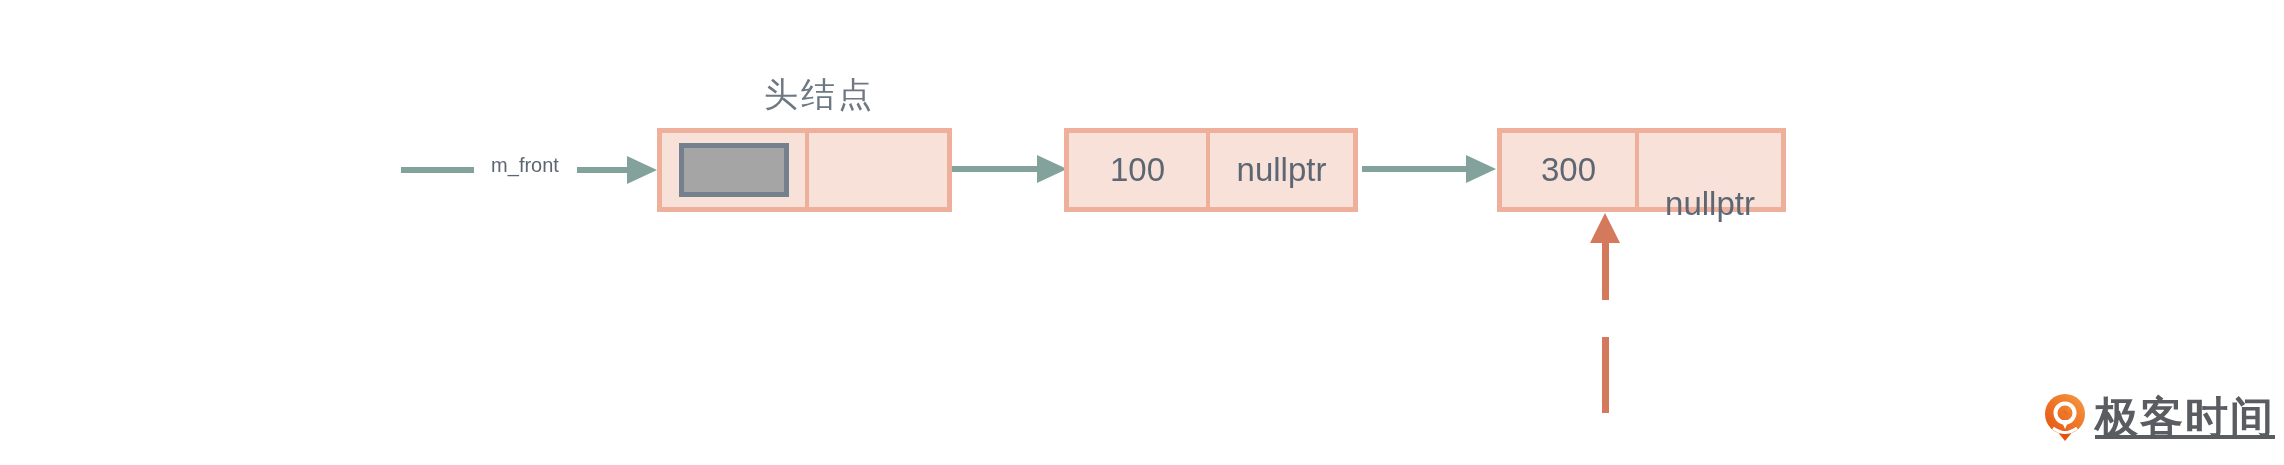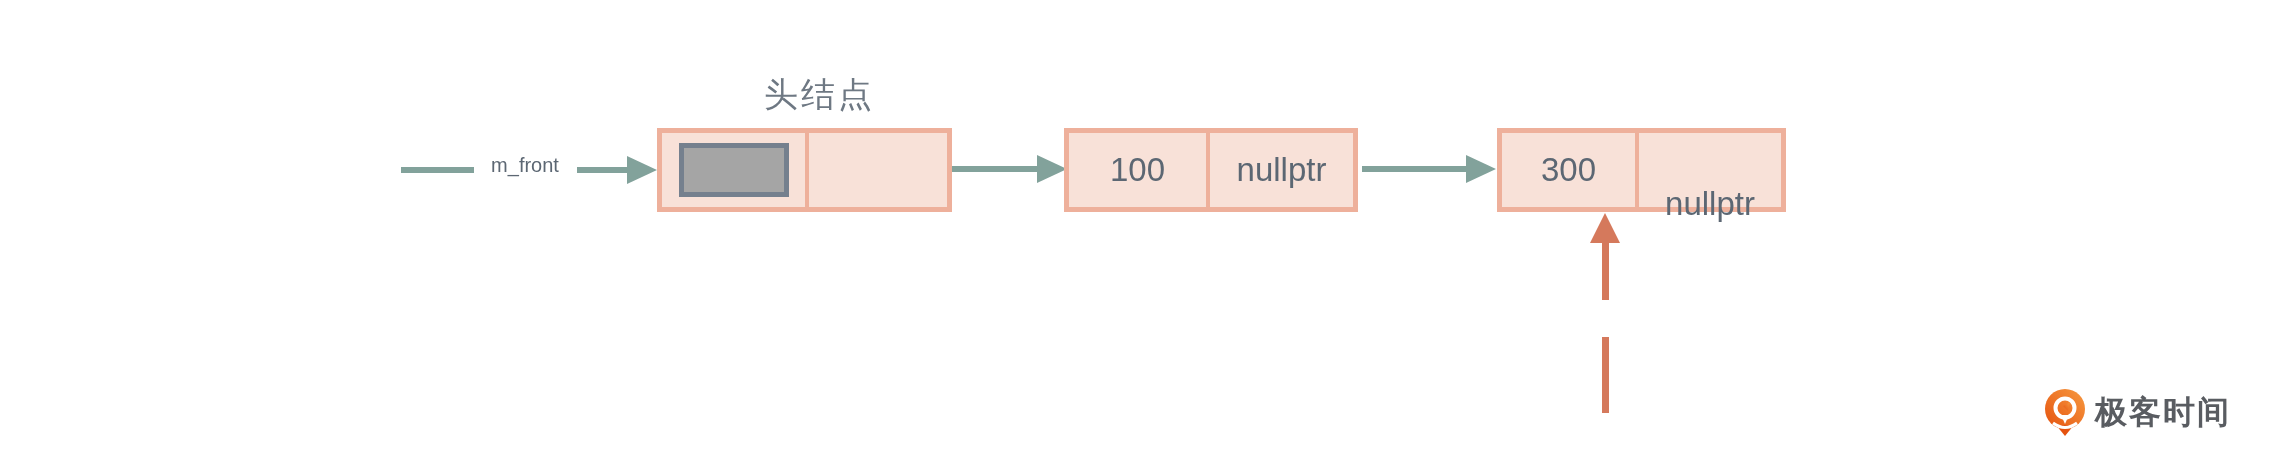--- a/index.html
+++ b/index.html
@@ -112,25 +112,26 @@
 
   
   .logo {
     position: absolute;
     left: 2044px; top: 389px;
     display: flex;
     align-items: center;
     gap: 9px;
   }
   .logo-text {
-    font-size: 32px;
+    font-size: 43px;
     font-weight: 600;
     letter-spacing: 2px;
     color: var(--logo-gray);
     white-space: nowrap;
+    text-decoration: underline;
   }
 </style>
 </head>
 <body>
 
 <div class="canvas">
 
   <div class="diagram-label" id="head-label">头结点</div>
 
   <div class="hline" id="mfront-line-left"></div>

